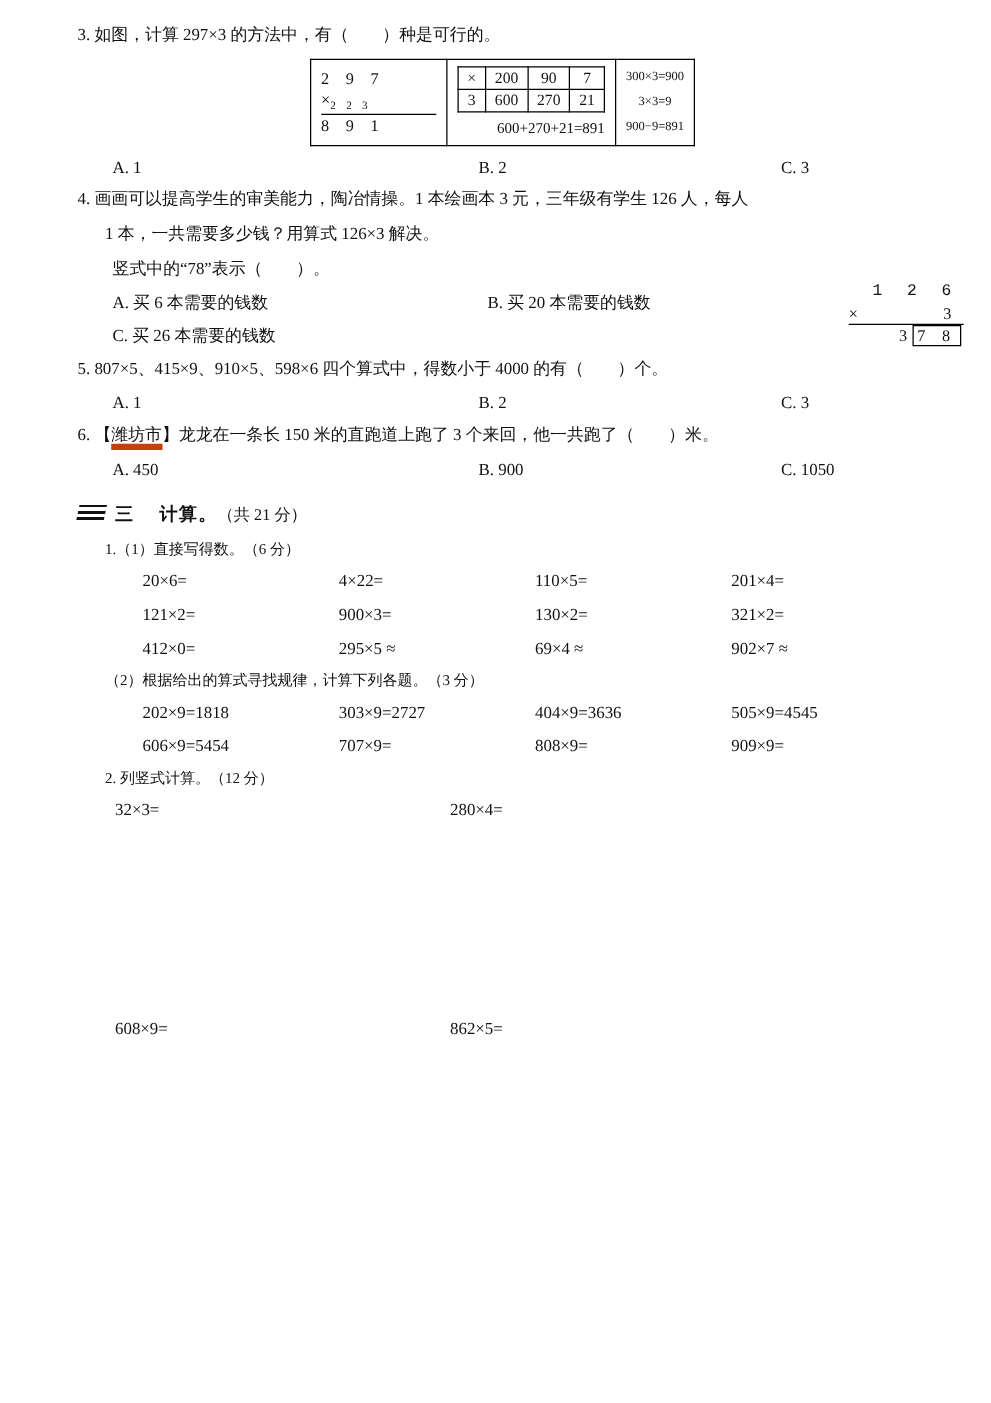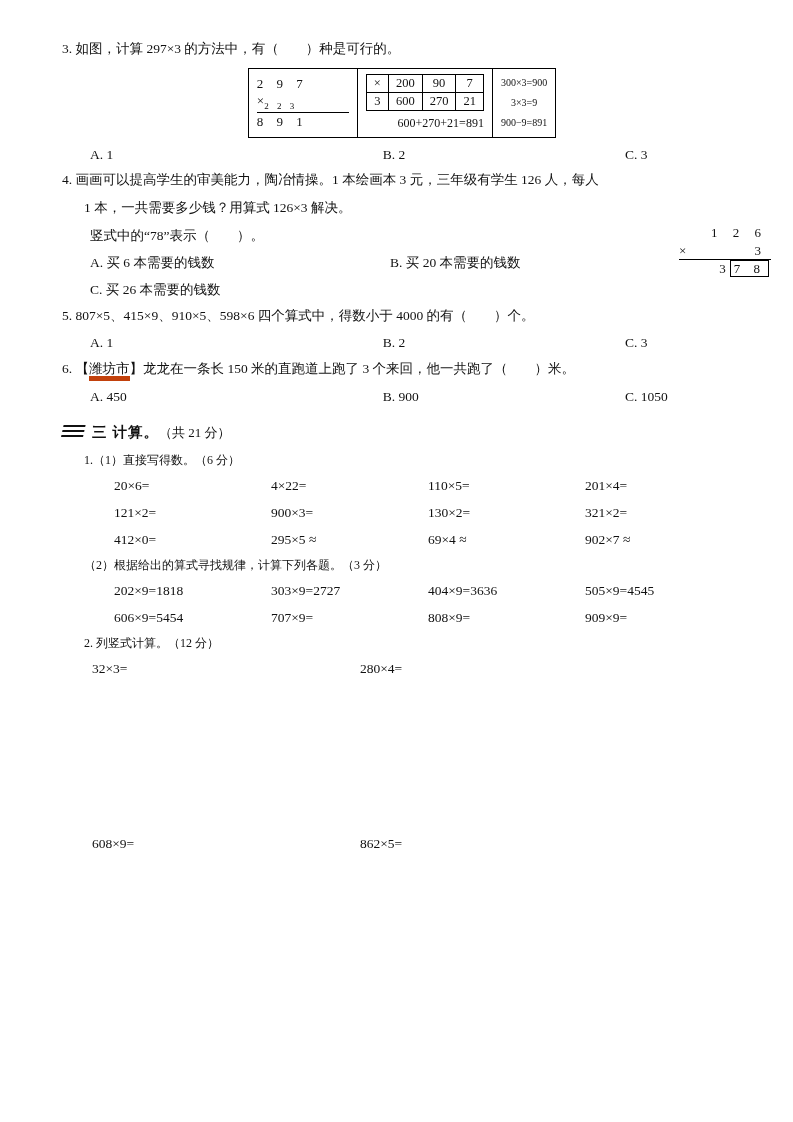--- a/index.html
+++ b/index.html
@@ -13,21 +13,21 @@
     height: 1122px;
     background: #ffffff;
     margin: 0 auto;
     font-family: "Liberation Serif", "DejaVu Serif", serif;
     color: #111;
     overflow: hidden;
   }
   .body {
     position: absolute;
     left: 62px;
-    top: 36px;
+    top: 15px;
     width: 680px;
   }
   .q {
     margin-bottom: 2px;
     font-size: 13.5px;
     line-height: 1.9;
   }
   .opts {
     display: flex;
     font-size: 13.5px;
@@ -110,21 +110,21 @@
   
   .vert4 {
     position: absolute;
     right: 22px;
     top: 224px;
     font-size: 13px;
     line-height: 1.35;
     width: 92px;
     text-align: right;
   }
-  .vert4 .l1 { letter-spacing: 6px; padding-right: 4px;}
+  .vert4 .l1 { letter-spacing: 6px; padding-right: 4px; font-family: Liberation Mono, monospace;}
   .vert4 .l2 { border-bottom: 1px solid #000; padding-right: 4px; letter-spacing: 6px;}
   .vert4 .l2 .mul { float: left; letter-spacing: 0; }
   .vert4 .l3 { padding-right: 2px; }
   .vert4 .boxed {
     border: 1px solid #000;
     padding: 0 3px;
     letter-spacing: 5px;
     margin-left: 4px;
   }
 
@@ -251,21 +251,21 @@
     </div>
     <div class="opts">
       <div class="o1">A. 450</div>
       <div class="o2">B. 900</div>
       <div class="o3">C. 1050</div>
     </div>
 
     <div class="sec-head">
       <span class="mark"></span>
       <span class="title">三</span>
-      <span class="title" style="margin-left:5px;">计算。</span>
+      <span class="title" style="margin-left:20px;">计算。</span>
       <span class="sub">（共 21 分）</span>
     </div>
 
     <div class="subq">1.（1）直接写得数。（6 分）</div>
     <div class="calc-row">
       <div class="c">20×6=</div>
       <div class="c">4×22=</div>
       <div class="c">110×5=</div>
       <div class="c">201×4=</div>
     </div>

